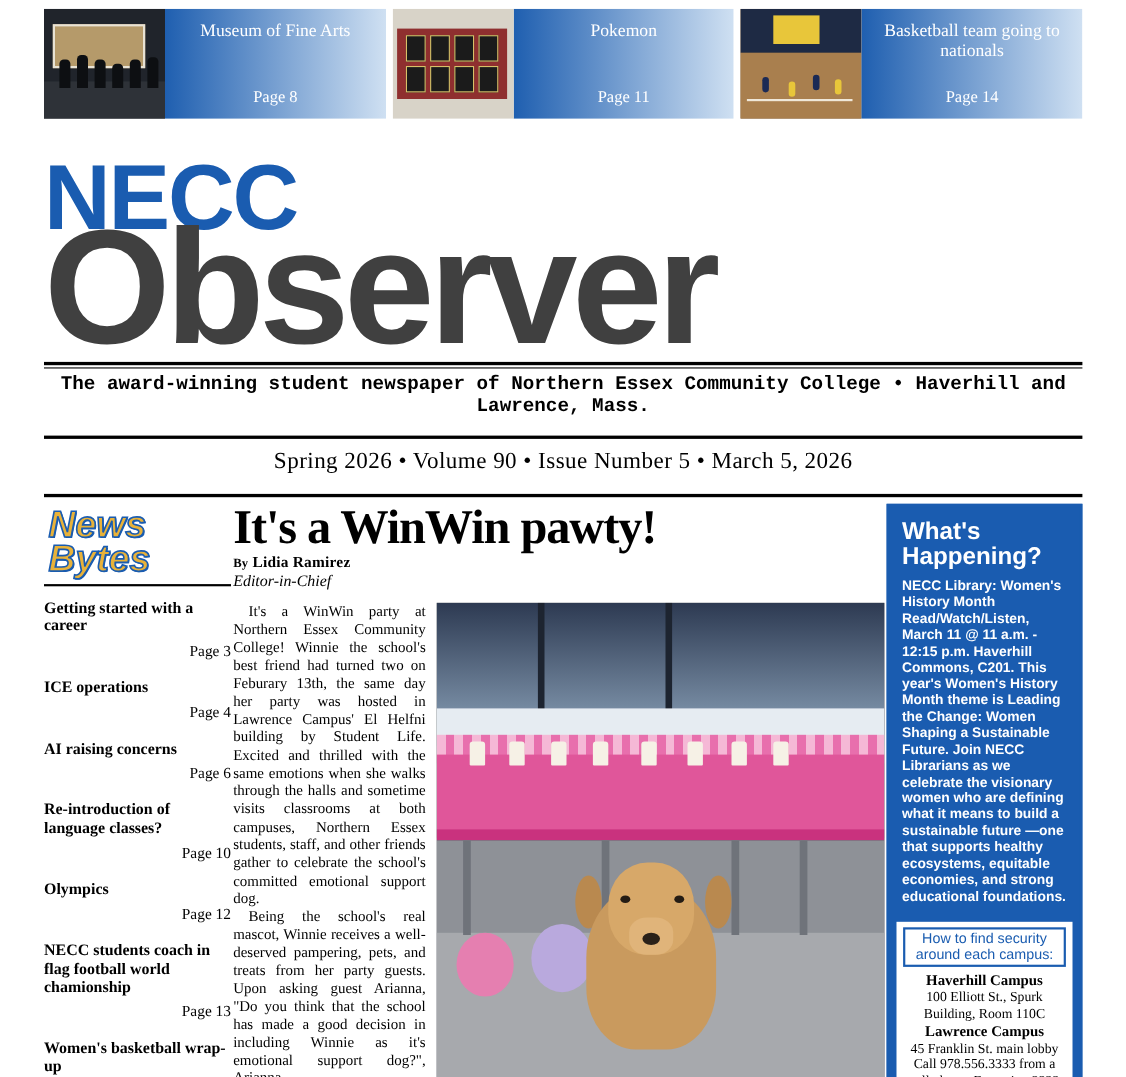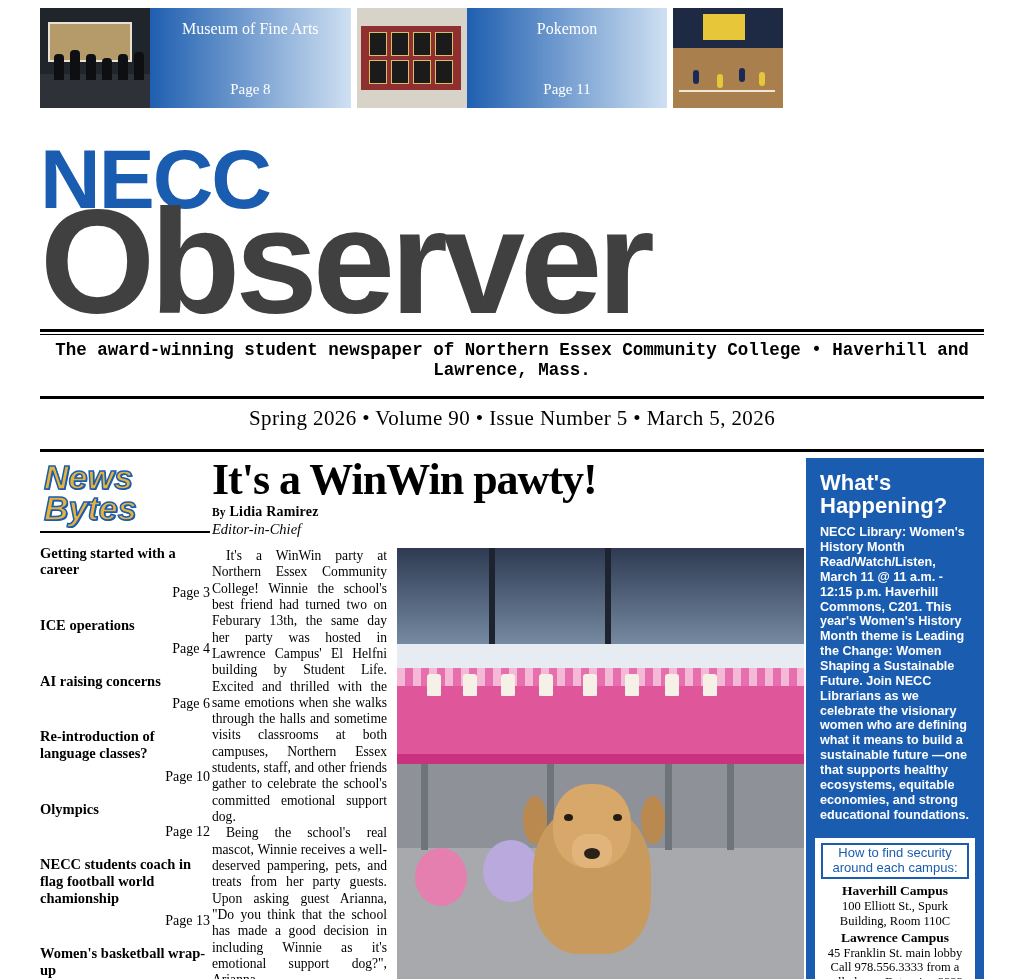--- a/index.html
+++ b/index.html
@@ -332,20 +332,24 @@
   <div class="teaser">
     <div class="teaser-photo ph-gym">
       <div class="band"></div>
         <div class="banner"></div>
         <div class="court"></div>
         <div class="line"></div>
       <div class="p" style="left:20px;bottom:24px;background:#1b2a55;"></div>
       <div class="p" style="left:44px;bottom:20px;background:#e8c63a;"></div>
       <div class="p" style="left:66px;bottom:26px;background:#1b2a55;"></div>
       <div class="p" style="left:86px;bottom:22px;background:#e8c63a;"></div>
+    </div>
+    <div class="teaser-text">
+      <span>Basketball team going to nationals</span>
+      <span class="page">Page 14</span>
     </div>
   </div>
 
 </div>
 
 <div class="masthead">
   <div class="mast-necc">NECC</div>
   <div class="mast-observer">Observer</div>
 </div>
 <div class="rule-thick"></div>

